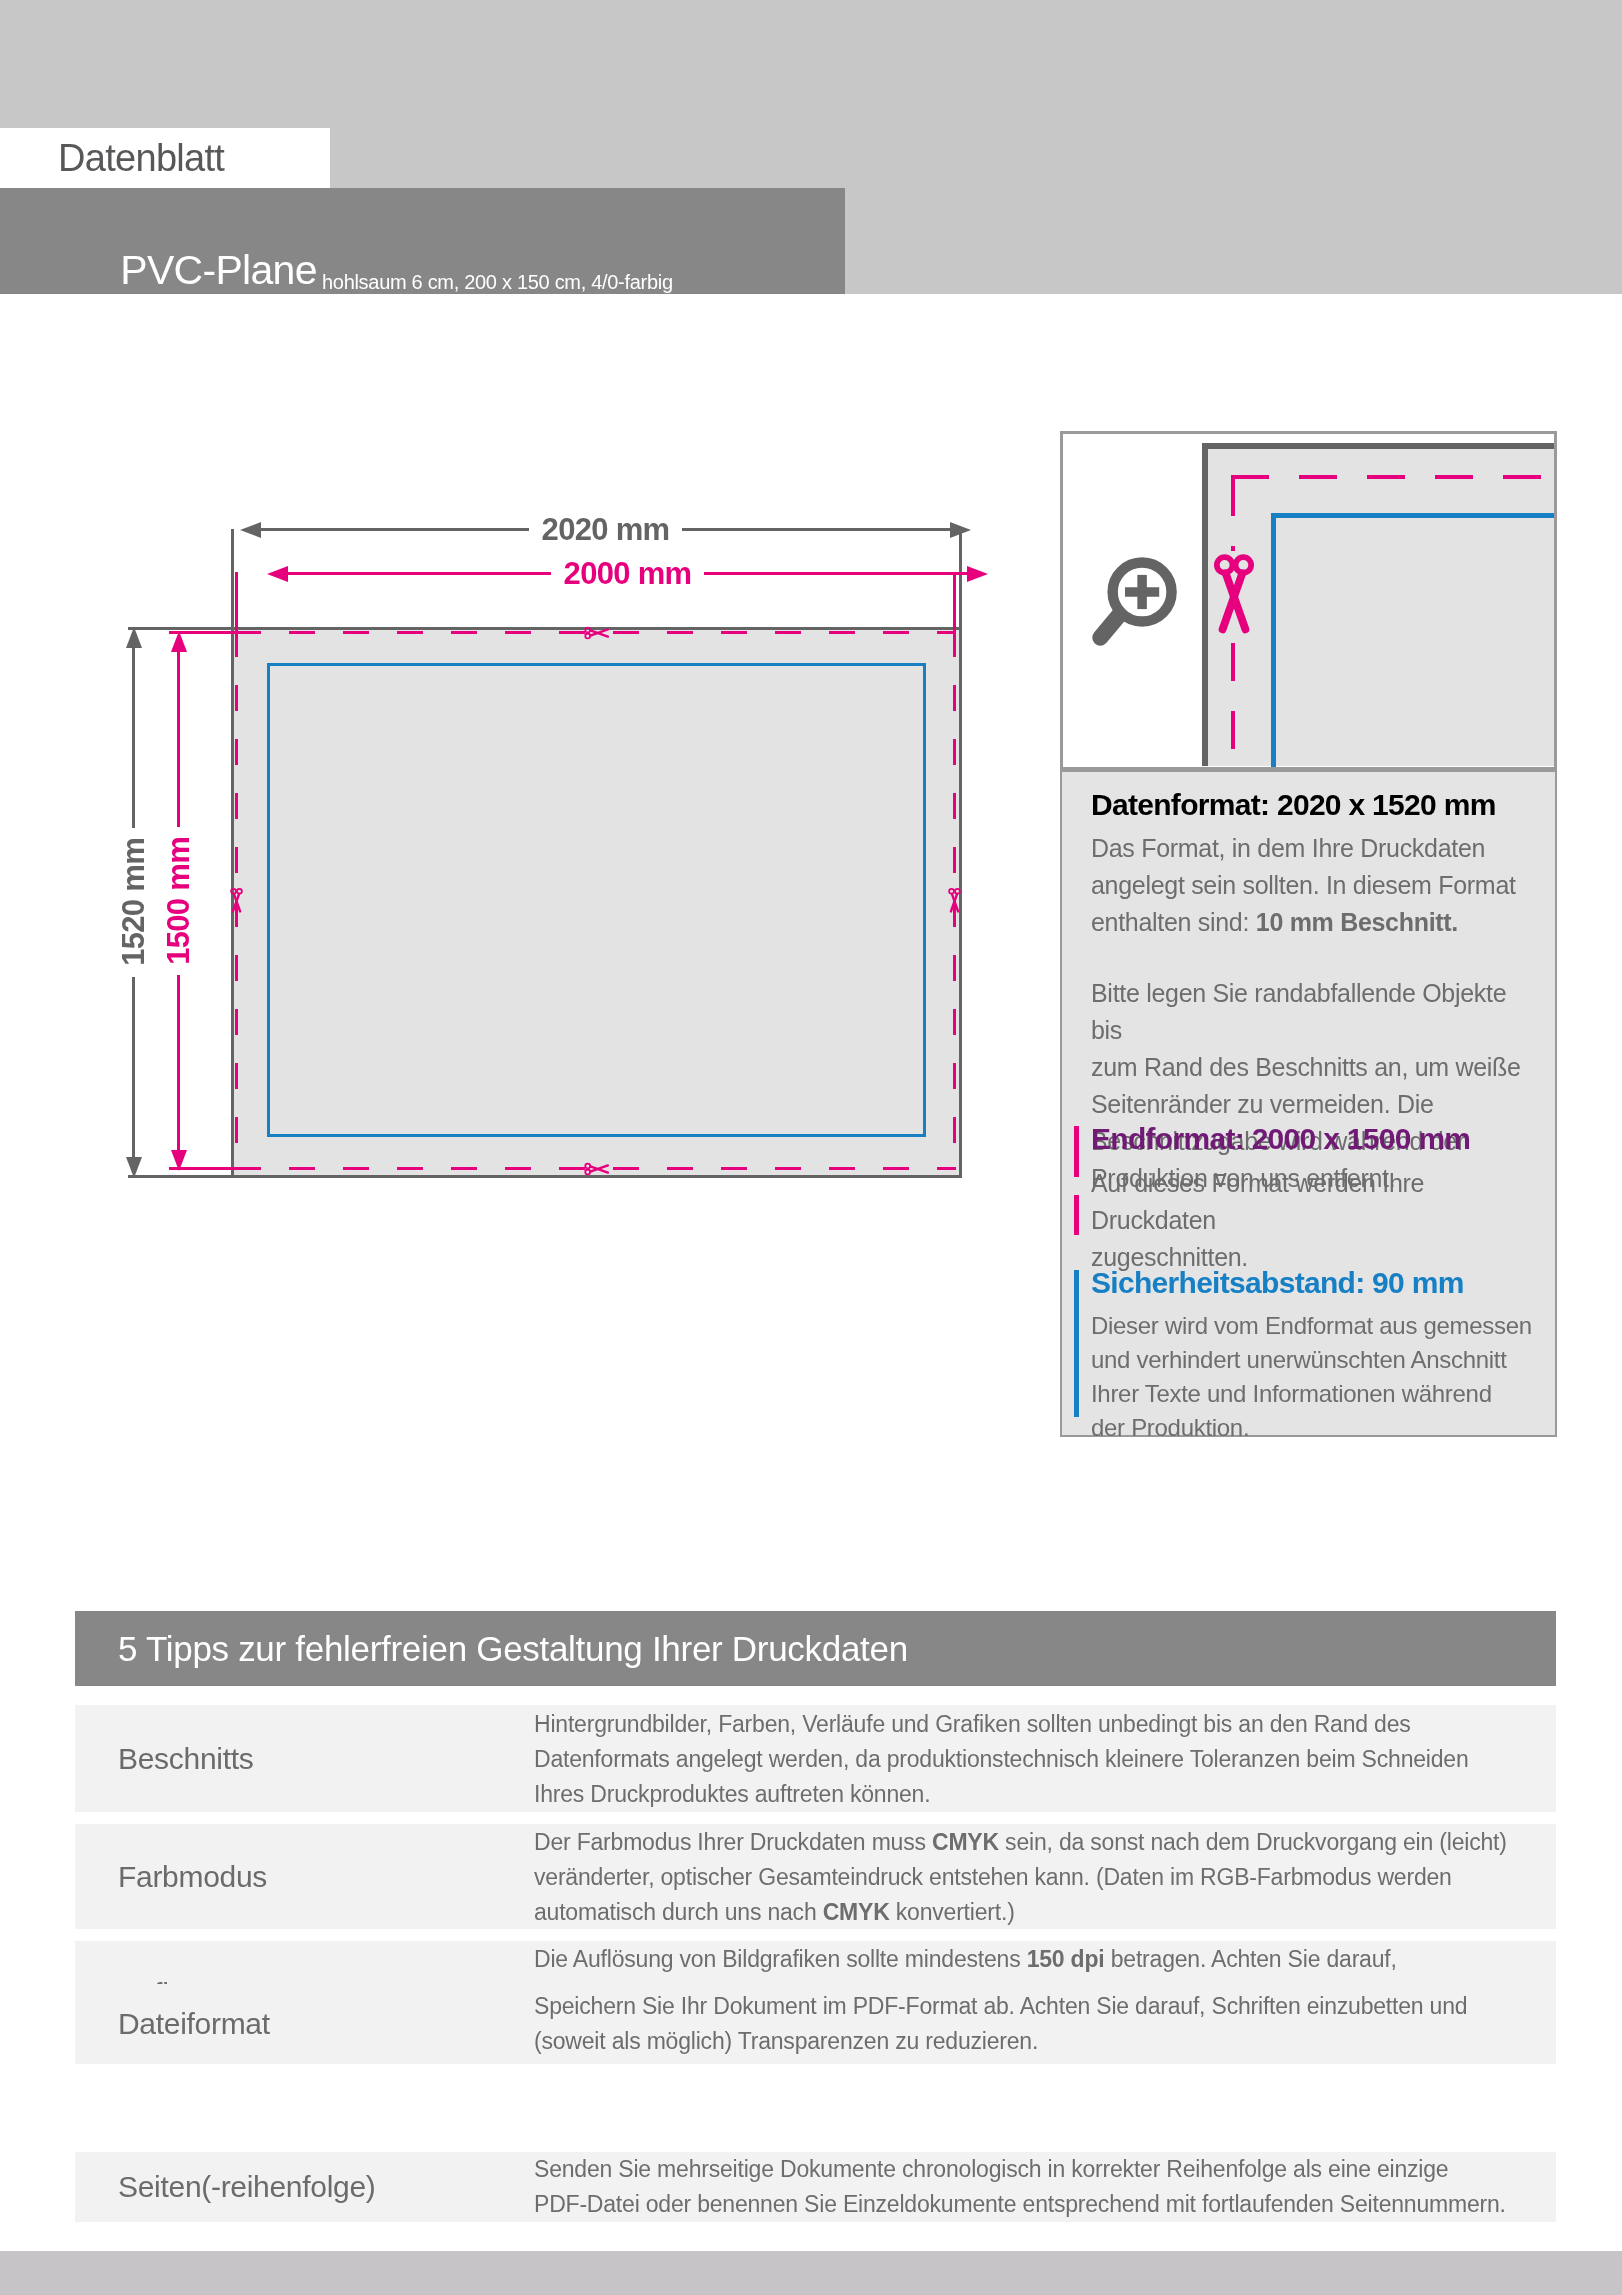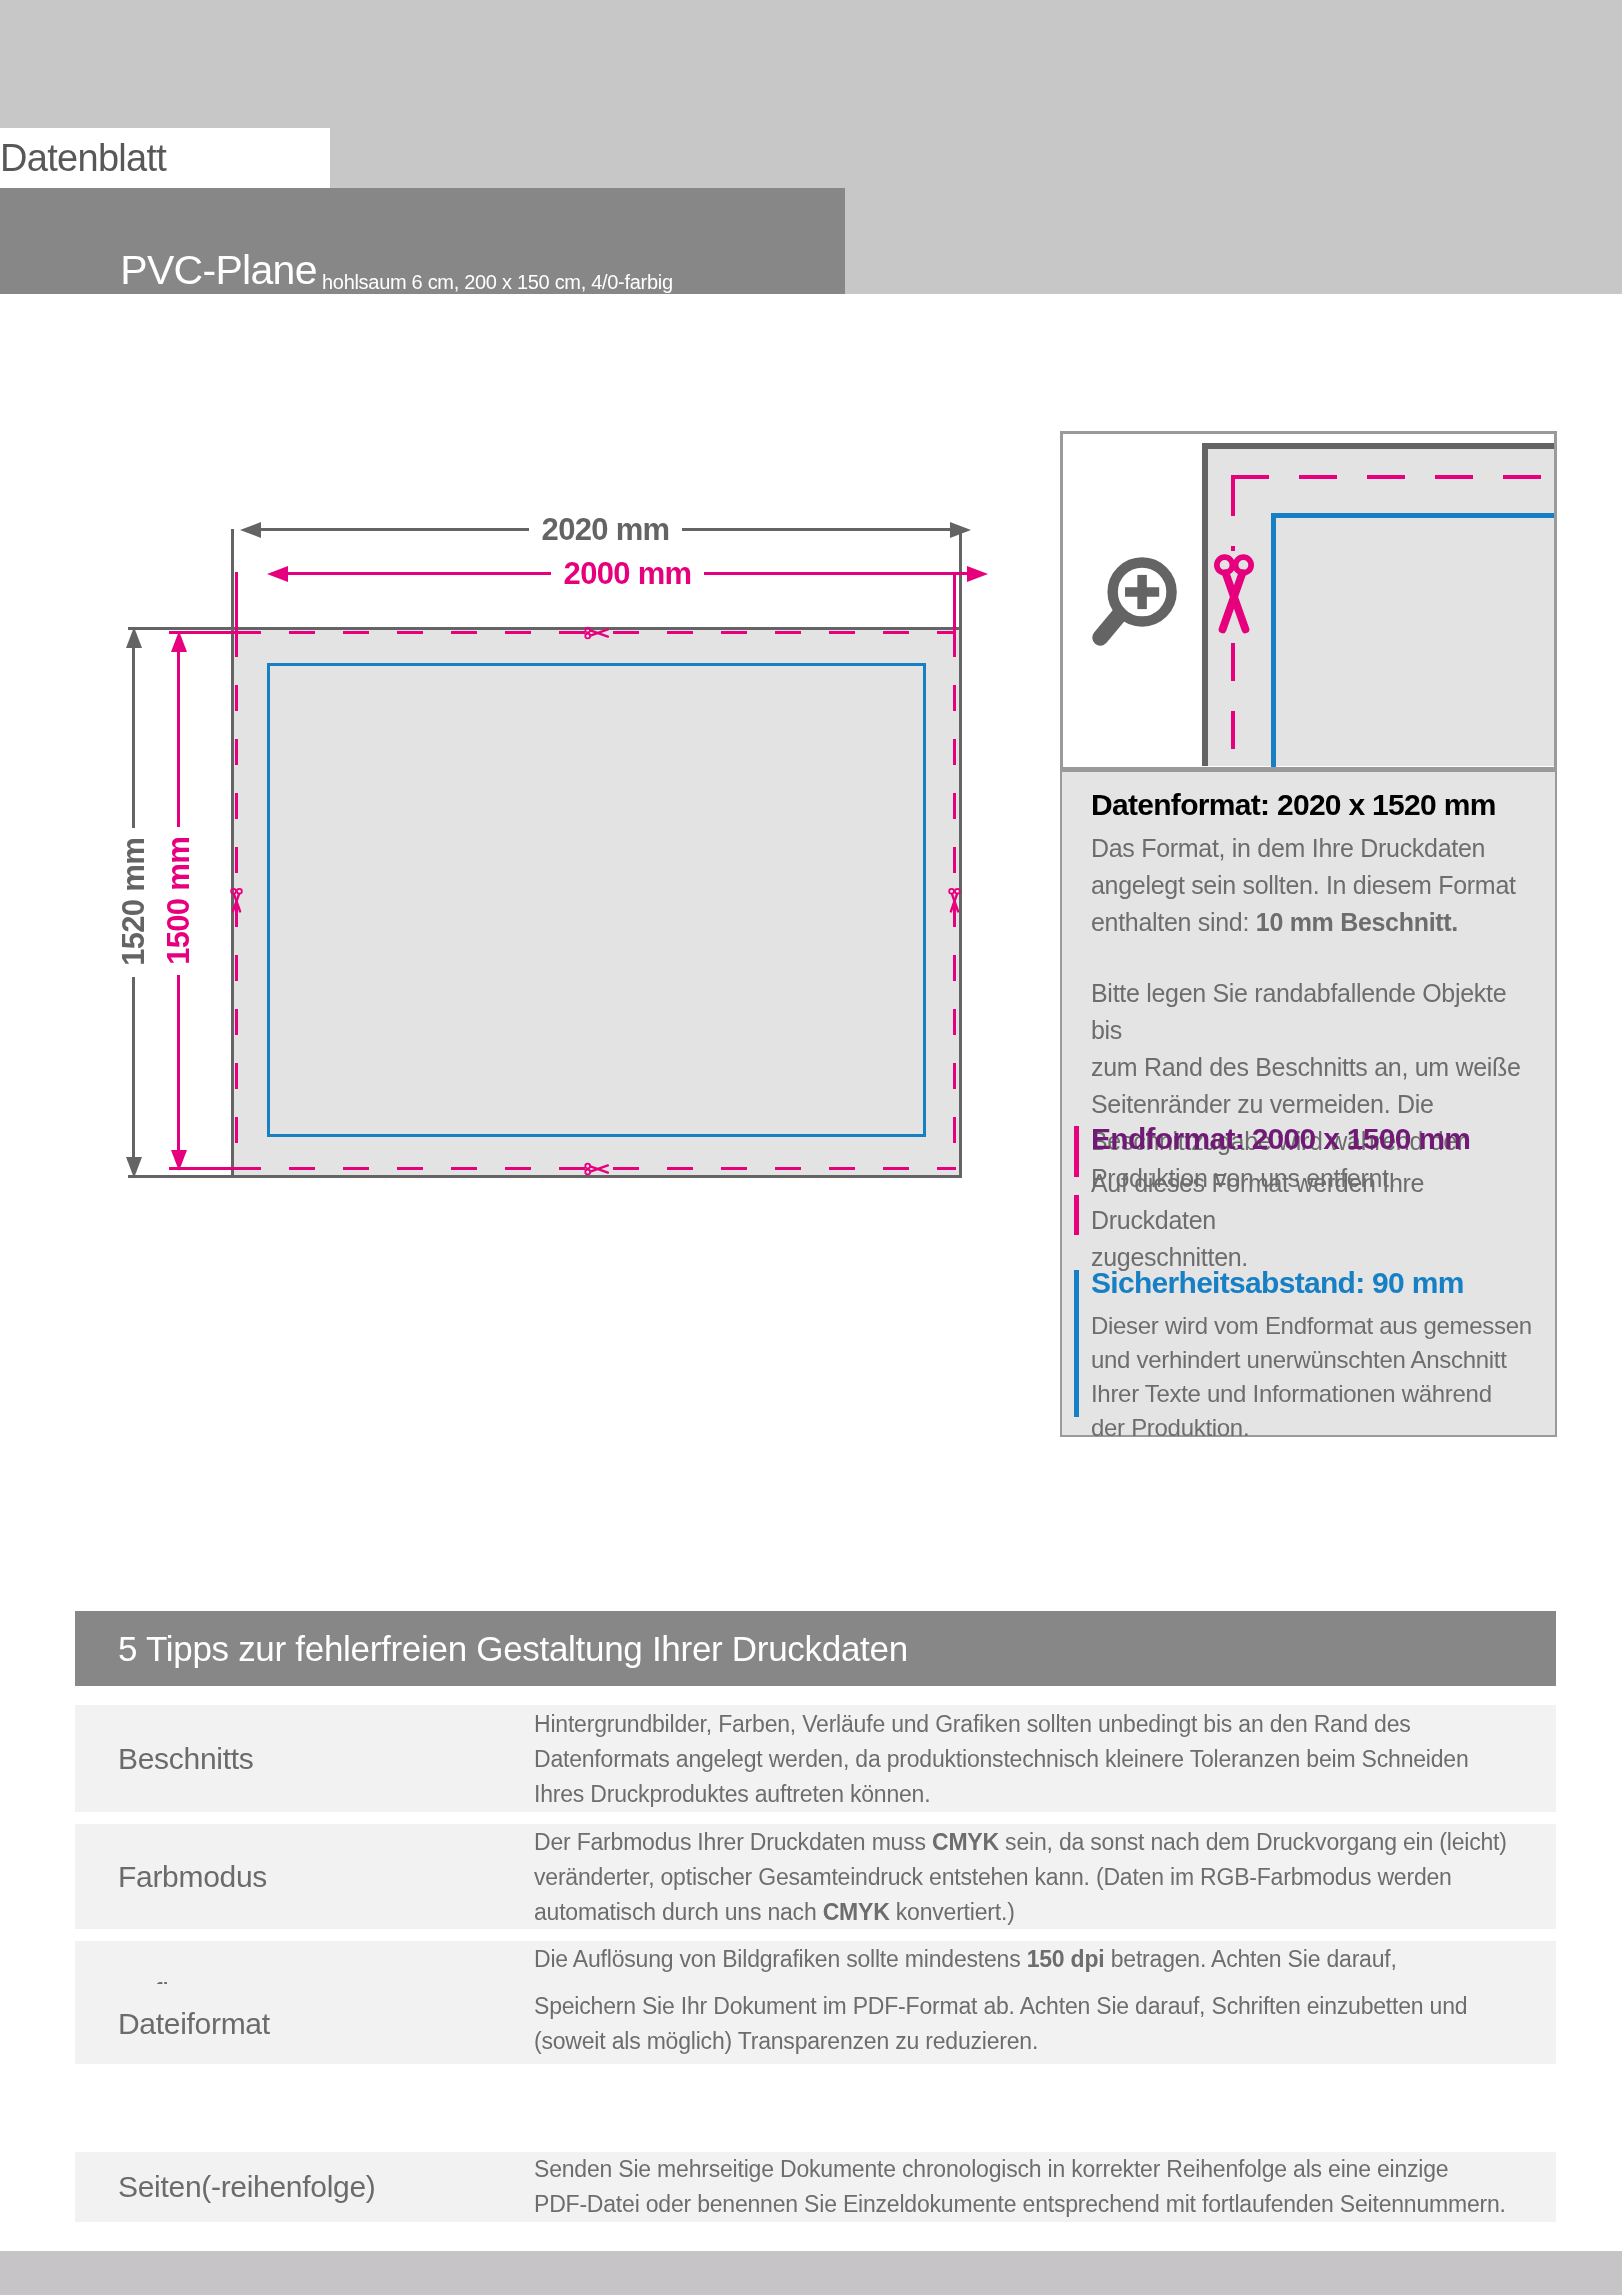--- a/index.html
+++ b/index.html
@@ -2,21 +2,21 @@
 <html style="font-size:10.5px"><head>
 <meta charset="utf-8">
 <style>
   html,body{margin:0;padding:0;}
   body{font-family:"Liberation Sans",sans-serif;background:#ffffff;}
   .page{position:relative;width:1623px;height:2295px;background:#ffffff;overflow:hidden;}
 
   
   .band-top{position:absolute;left:0;top:0;width:1623px;height:294px;background:#c7c7c7;}
   .sheet-box{position:absolute;left:0;top:128px;width:330px;height:60px;background:#ffffff;}
-  .sheet-box .t{display:block;line-height:60px;font-size:38px;color:#58585a;letter-spacing:-0.7px;}
+  .sheet-box .t{display:block;padding-left:58px;line-height:60px;font-size:38px;color:#58585a;letter-spacing:-0.7px;}
   .product-bar{position:absolute;left:0;top:188px;width:845px;height:106px;background:#878787;
     display:flex;flex-direction:row;align-items:flex-end;justify-content:center;gap:5.2px;
     padding-right:52px;box-sizing:border-box;color:#ffffff;}
   .product-bar .l1{font-size:41px;letter-spacing:-0.7px;}
   .product-bar .l2{font-size:20px;letter-spacing:-0.3px;}
 
   
   .fmt-outer{position:absolute;left:231px;top:627px;width:731px;height:551px;box-sizing:border-box;
     background:#e3e3e3;border:3.3px solid #646464;}
   .dashseg{position:absolute;background:transparent;}

